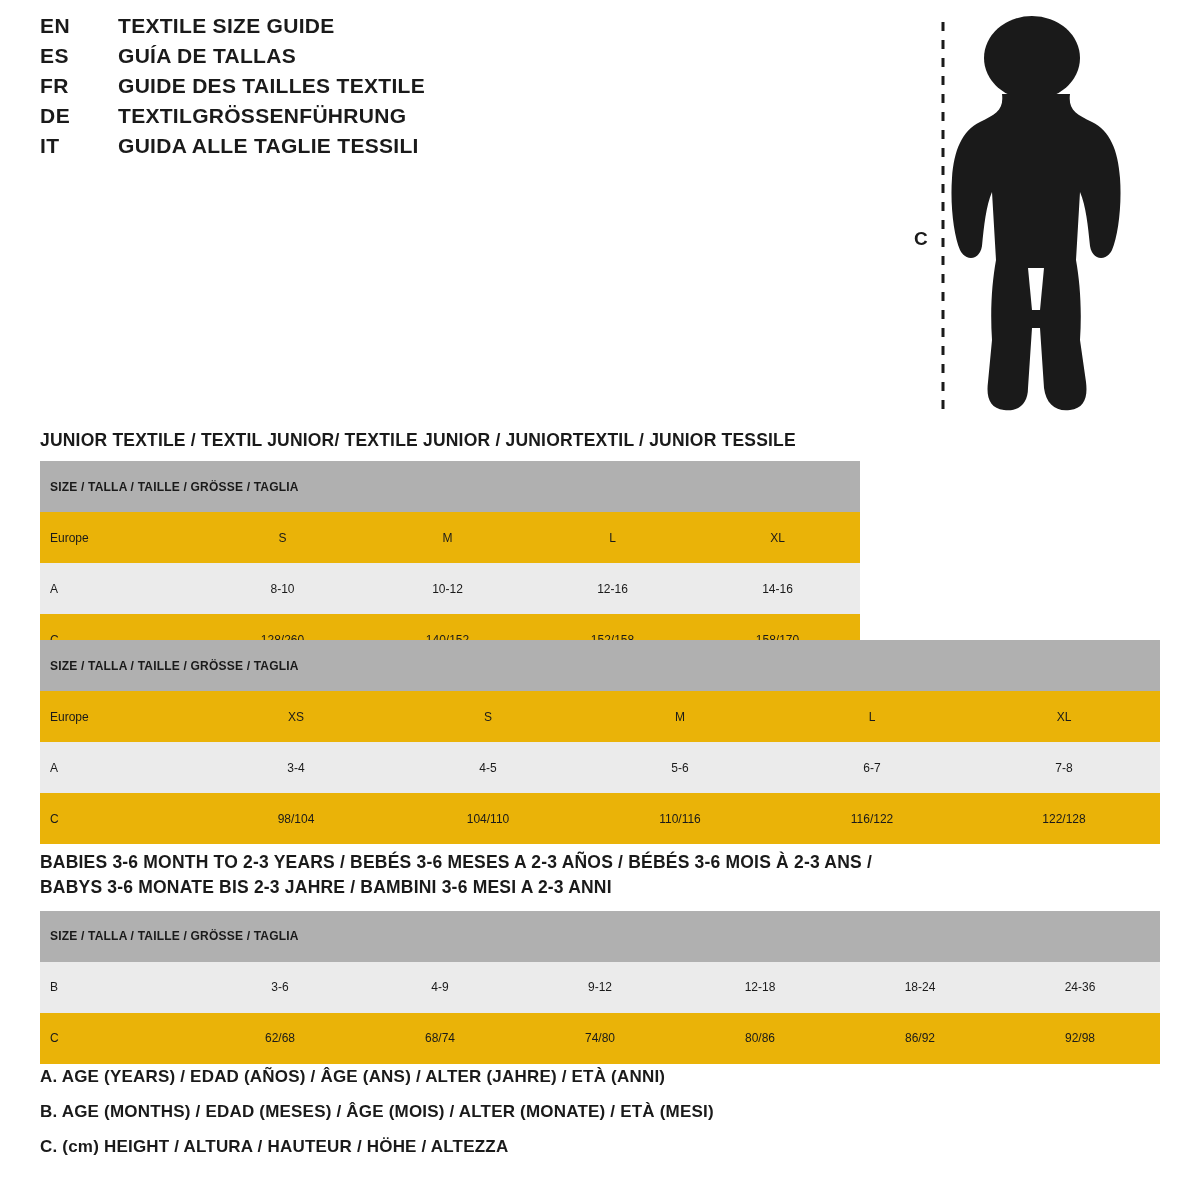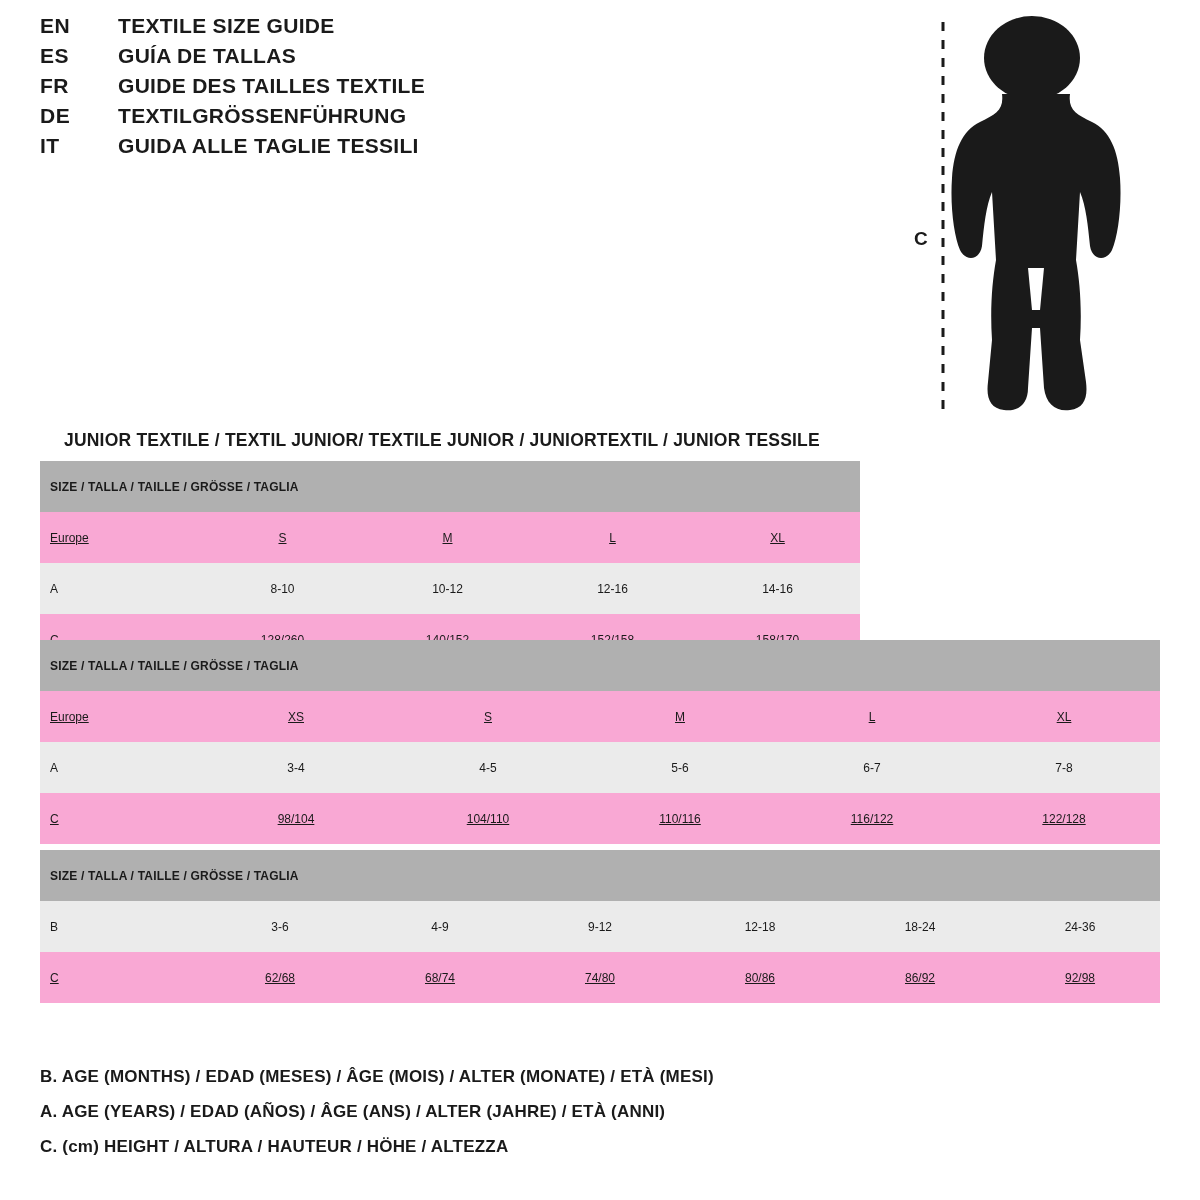--- a/index.html
+++ b/index.html
@@ -63,21 +63,20 @@
     position: absolute;
     left: 40px;
     width: 1120px;
   }
   .section-title {
     font-size: 17.5px;
     font-weight: bold;
     letter-spacing: 0.2px;
     margin-bottom: 10px;
     white-space: nowrap;
-    margin-left: 24px;
   }
   .section-title .sub {
     font-size: 12px;
     vertical-align: baseline;
   }
   .section-title-two-line {
     font-size: 17.5px;
     font-weight: bold;
     letter-spacing: 0.2px;
     margin-bottom: 10px;
@@ -97,21 +96,21 @@
   .band {
     background: #b0b0b0;
     font-weight: bold;
     font-size: 15.5px;
     letter-spacing: 0.2px;
   }
   .band td {
     padding-left: 6px;
     height: 27px;
   }
-  .row-light { background: #f9a8d4; text-decoration: underline; }
+  .row-light { background: #eab308; }
   .row-grey  { background: #ebebeb; }
   .rowlabel {
     padding-left: 6px;
     text-align: left;
   }
   .cellval { text-align: center; }
 
   
   .notes {
     position: absolute;
@@ -250,20 +249,24 @@
       <td class="cellval">104/110</td>
       <td class="cellval">110/116</td>
       <td class="cellval">116/122</td>
       <td class="cellval">122/128</td>
     </tr>
   </tbody>
     </table>
 </div>
 
 <div class="section" style="top:850px;">
+  <div class="section-title-two-line">
+    <div>BABIES 3-6 MONTH TO 2-3 YEARS / BEBÉS 3-6 MESES A 2-3 AÑOS / BÉBÉS 3-6 MOIS À 2-3 ANS /</div>
+    <div>BABYS 3-6 MONATE BIS 2-3 JAHRE / BAMBINI 3-6 MESI A 2-3 ANNI</div>
+  </div>
   <table class="size-table" style="width:1120px;">
     <colgroup>
       <col style="width:160px">
         <col style="width:160px">
         <col style="width:160px">
         <col style="width:160px">
         <col style="width:160px">
         <col style="width:160px">
         <col style="width:160px">
     </colgroup>
@@ -287,16 +290,16 @@
       <td class="cellval">74/80</td>
       <td class="cellval">80/86</td>
       <td class="cellval">86/92</td>
       <td class="cellval">92/98</td>
     </tr>
   </tbody>
     </table>
 </div>
 
 <div class="notes">
+  <div class="note">A. AGE (YEARS) / EDAD (AÑOS) / ÂGE (ANS) / ALTER (JAHRE) / ETÀ (ANNI)</div>
   <div class="note">B. AGE (MONTHS) / EDAD (MESES) / ÂGE (MOIS) / ALTER (MONATE) / ETÀ (MESI)</div>
-  <div class="note">A. AGE (YEARS) / EDAD (AÑOS) / ÂGE (ANS) / ALTER (JAHRE) / ETÀ (ANNI)</div>
   <div class="note">C. (cm) HEIGHT / ALTURA / HAUTEUR / HÖHE / ALTEZZA</div>
 </div>
 
 </body></html>

